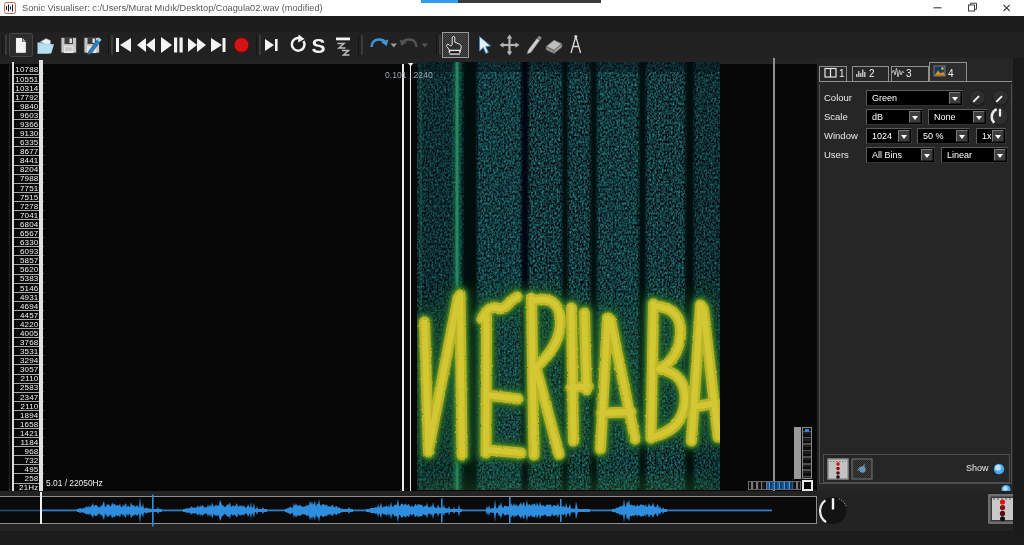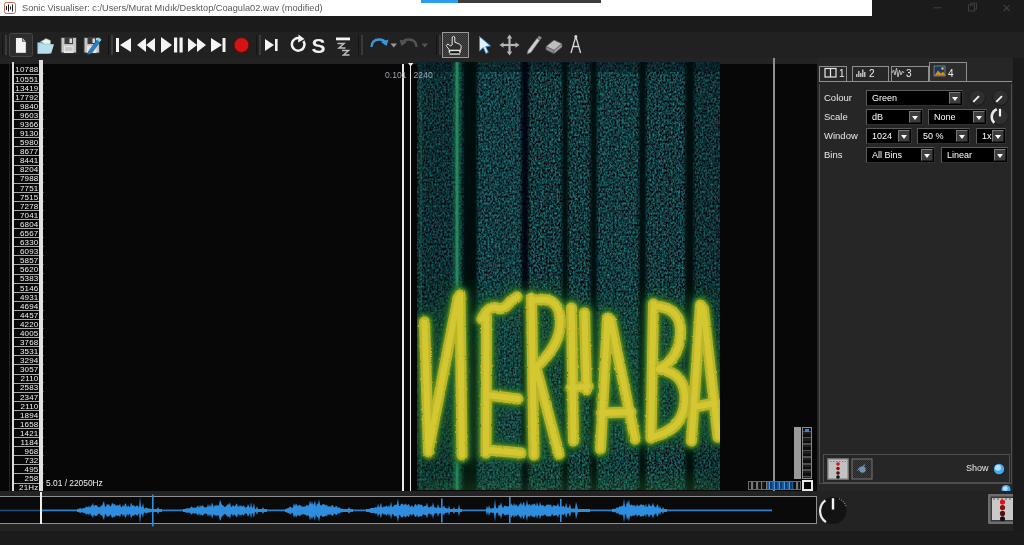--- a/index.html
+++ b/index.html
@@ -1,19 +1,19 @@
 <!DOCTYPE html>
 <html><head><meta charset="utf-8">
 <style>
 *{margin:0;padding:0;box-sizing:border-box}
 html,body{width:1024px;height:545px;overflow:hidden;background:#000;font-family:"Liberation Sans",sans-serif}
 .abs{position:absolute}
 #win{position:relative;width:1024px;height:545px;background:#1b1b1b}
 
-#title{position:absolute;left:0;top:0;width:872px;height:16px;background:#fff}
+#title{position:absolute;left:0;top:0;width:1024px;height:16px;background:#fff}
 #title .txt{position:absolute;left:22px;top:2.5px;font-size:9.2px;color:#585858}
 #tprog1{position:absolute;left:421px;top:0;width:37px;height:2.5px;background:#2e9df0}
 #tprog2{position:absolute;left:458px;top:0;width:143px;height:2.5px;background:#3c3c3c}
 .wbtn{position:absolute;top:0;width:14px;height:16px}
 
 #menu{position:absolute;left:0;top:16px;width:1024px;height:16px;background:#292929;color:#ededed;font-size:8.8px}
 #menu span{position:absolute;top:3px}
 
 #tbar{position:absolute;left:0;top:32px;width:1024px;height:26px;background:#212121}
 .sep{position:absolute;top:3px;height:20px;width:5px;border-left:1px solid #141414;border-right:1px solid #3a3a3a}
@@ -233,33 +233,33 @@
 <path d="M424.5,264 L428.5,394 M429,389 L458,240 M460,237 L462,397 M486.5,258 L486,395 M482,261 Q489,247 497,250 Q503,253 511,243 L517,239 M487,337 L518,341 M488,392 L521,395 M531.5,240 L534,397 M532,243 Q559,236 560.5,262 Q561.5,287 535,310 M536,310 L559,396 M571.5,250 L573.5,383 M584.5,255 L586.5,332 M571,330 L588,328 M600.5,391 L607.5,260 L610.5,262 L635,381 M601.5,355 L631,354 M653.5,246 L651,380 M653.5,248 Q682,249 680.5,276 Q679,301 659,311 M659,311 Q687,315 685,344 Q683,372 652,379 M691.5,383 L700.5,247 L703.5,251 L718,379 M694.5,349 L715.5,345" stroke="#bcb52a" stroke-width="11"></path>
 <path d="M424.5,264 L428.5,394 M429,389 L458,240 M460,237 L462,397 M486.5,258 L486,395 M482,261 Q489,247 497,250 Q503,253 511,243 L517,239 M487,337 L518,341 M488,392 L521,395 M531.5,240 L534,397 M532,243 Q559,236 560.5,262 Q561.5,287 535,310 M536,310 L559,396 M571.5,250 L573.5,383 M584.5,255 L586.5,332 M571,330 L588,328 M600.5,391 L607.5,260 L610.5,262 L635,381 M601.5,355 L631,354 M653.5,246 L651,380 M653.5,248 Q682,249 680.5,276 Q679,301 659,311 M659,311 Q687,315 685,344 Q683,372 652,379 M691.5,383 L700.5,247 L703.5,251 L718,379 M694.5,349 L715.5,345" stroke="#d4c832" stroke-width="6"></path>
 </g>
 </g>
       </svg>
     <div id="freqlabels">
         <div class="fl" style="top:7.4px">10788</div>
 <div class="ft" style="top:15.6px"></div>
 <div class="fl" style="top:16.5px">10551</div>
 <div class="ft" style="top:24.7px"></div>
-<div class="fl" style="top:25.6px">13419</div>
+<div class="fl" style="top:25.6px">10314</div>
 <div class="ft" style="top:33.8px"></div>
 <div class="fl" style="top:34.7px">17792</div>
 <div class="ft" style="top:42.9px"></div>
 <div class="fl" style="top:43.7px">9840</div>
 <div class="ft" style="top:51.9px"></div>
 <div class="fl" style="top:52.8px">9603</div>
 <div class="ft" style="top:61.0px"></div>
 <div class="fl" style="top:61.9px">9366</div>
 <div class="ft" style="top:70.1px"></div>
 <div class="fl" style="top:71.0px">9130</div>
 <div class="ft" style="top:79.2px"></div>
-<div class="fl" style="top:80.1px">5980</div>
+<div class="fl" style="top:80.1px">6335</div>
 <div class="ft" style="top:88.3px"></div>
 <div class="fl" style="top:89.2px">8677</div>
 <div class="ft" style="top:97.4px"></div>
 <div class="fl" style="top:98.3px">8441</div>
 <div class="ft" style="top:106.5px"></div>
 <div class="fl" style="top:107.4px">8204</div>
 <div class="ft" style="top:115.6px"></div>
 <div class="fl" style="top:116.4px">7988</div>
 <div class="ft" style="top:124.6px"></div>
 <div class="fl" style="top:125.5px">7751</div>
@@ -400,21 +400,21 @@
         <path d="M42.8 409.5 l-2.2 3.2 M46 408.3 l2.2 -1.6" stroke="#88aecb" stroke-width="1"></path>
 <circle cx="182" cy="411" r="6" fill="#14293a"></circle>
 <circle cx="182" cy="411" r="5.2" fill="#4aa8ee"></circle>
 <circle cx="181" cy="409.8" r="3" fill="#b8e0fa"></circle>
 <circle cx="189" cy="431.5" r="4.5" fill="#4aa8ee"></circle>
         <circle cx="188.3" cy="430.6" r="2.4" fill="#b8e0fa"></circle>
       </svg>
     <div class="plabel" style="left:7px;top:34px">Colour</div>
     <div class="plabel" style="left:7px;top:53px">Scale</div>
     <div class="plabel" style="left:7px;top:72px">Window</div>
-    <div class="plabel" style="left:7px;top:91px">Bins</div>
+    <div class="plabel" style="left:7px;top:91px">Users</div>
     <div class="dd" style="left:49px;top:32px;width:97px">
         <span class="t">Green</span>
         <span class="a"></span>
       </div>
     <div class="dd" style="left:49px;top:51px;width:57px">
         <span class="t">dB</span>
         <span class="a"></span>
       </div>
     <div class="dd" style="left:111px;top:51px;width:59px">
         <span class="t">None</span>

